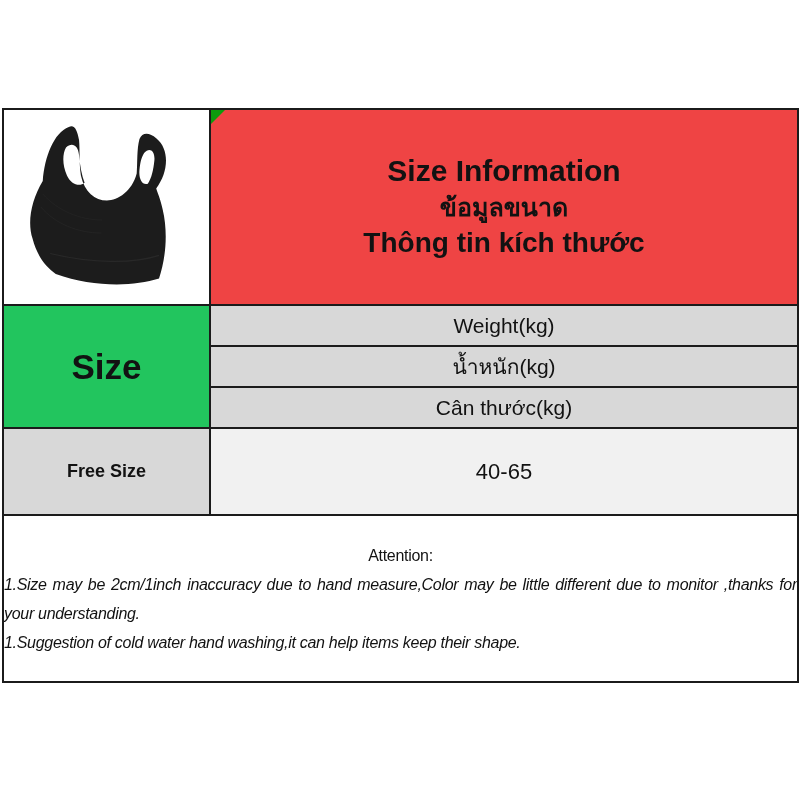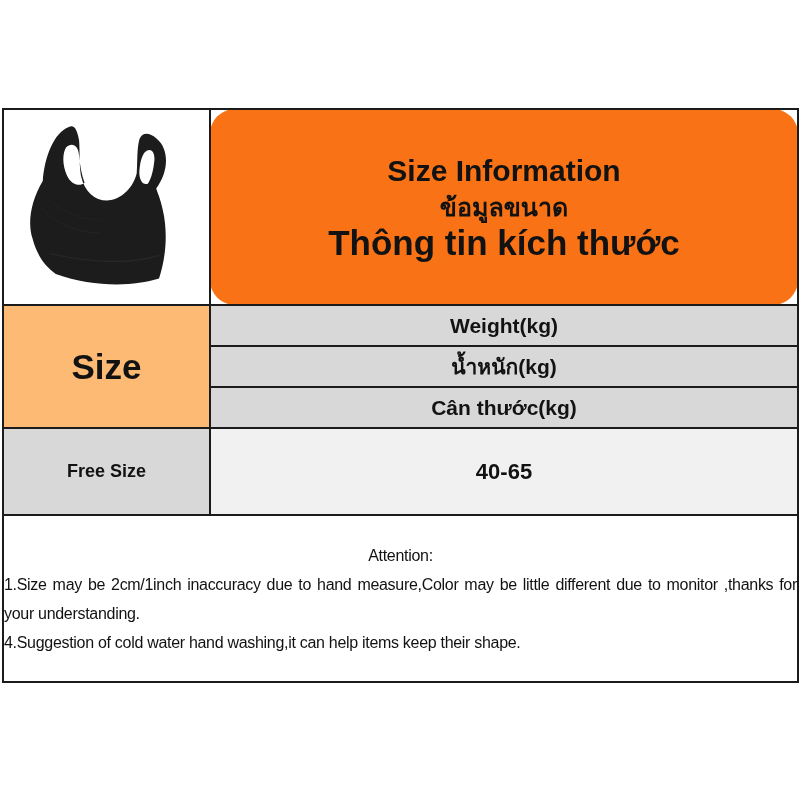--- a/index.html
+++ b/index.html
@@ -19,64 +19,63 @@
   }
   table.size-table td{
     border:2px solid #1b1b1b;
     padding:0;
     text-align:center;
     vertical-align:middle;
     overflow:hidden;
   }
   td.image-cell{background:#ffffff;}
   td.header-cell{
-    background:#f97316;
+    background:#ef4444;
     position:relative;
     height:194px;
-    border-radius:25px;
   }
   .header-lines{display:flex;flex-direction:column;justify-content:center;align-items:center;gap:6px;}
   .title-en{font-size:30px;font-weight:bold;line-height:32px;}
   .title-th{font-size:25px;font-weight:bold;line-height:28px;}
-  .title-vi{font-size:35px;font-weight:bold;line-height:32px;}
+  .title-vi{font-size:28px;font-weight:bold;line-height:32px;}
   .corner-marker{
     position:absolute;top:0;left:0;
     width:0;height:0;
     border-top:14px solid #0d9b0d;
     border-right:14px solid transparent;
   }
   td.size-head-cell{
-    background:#fdba74;
+    background:#22c55e;
     font-size:35px;font-weight:bold;
   }
   td.metric-cell{
     background:#d8d8d8;
-    font-size:21px;font-weight:bold;
+    font-size:21px;font-weight:normal;
     height:39px;
   }
   td.row-label-cell{
     background:#d8d8d8;
     font-size:18px;font-weight:bold;
     height:85px;
   }
   td.row-value-cell{
     background:#f1f1f1;
-    font-size:22px;font-weight:bold;
+    font-size:22px;font-weight:normal;
   }
   td.attention-cell{
     background:#ffffff;
     height:165px;
     vertical-align:top;
     text-align:left;
     padding:3px 8px 0 8px;
     font-size:16px;
     line-height:29px;
     letter-spacing:-0.3px;
   }
-  .attention-note{text-align:justify;}
+  .attention-note{text-align:justify;font-style:italic;}
   .bra-wrap{width:204px;height:192px;display:flex;align-items:center;justify-content:center;}
 </style>
 </head>
 <body>
 
 <div class="canvas">
   <table class="size-table">
     <colgroup>
         <col style="width:207px">
         <col style="width:588px">
@@ -133,18 +132,18 @@
 
     <tr>
       <td class="row-label-cell">Free Size</td>
       <td class="row-value-cell">40-65</td>
     </tr>
 
     <tr>
       <td class="attention-cell" colspan="2">
         <div>Attention:</div>
         <div class="attention-note">1.Size may be 2cm/1inch inaccuracy due to hand measure,Color may be little different due to monitor ,thanks for your understanding.</div>
-        <div class="attention-note">4.Suggestion of cold water hand washing,it can help items keep their shape.</div>
+        <div class="attention-note">1.Suggestion of cold water hand washing,it can help items keep their shape.</div>
       </td>
     </tr>
   </tbody>
     </table>
 </div>
 
 </body></html>

